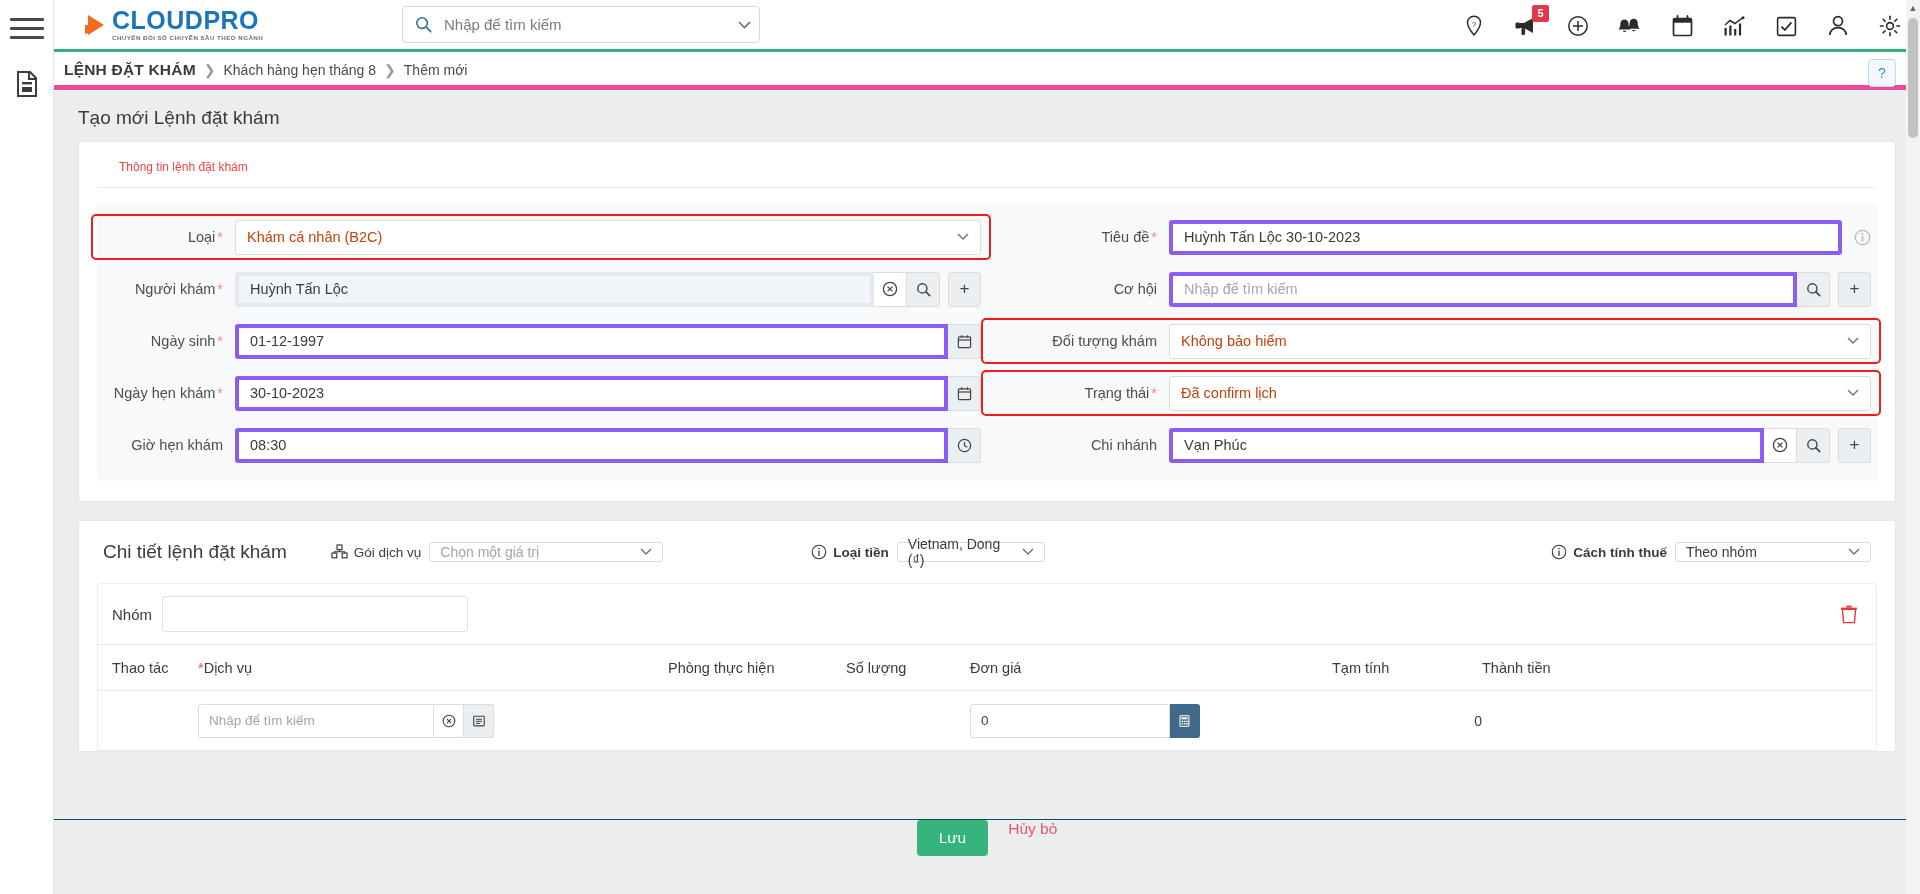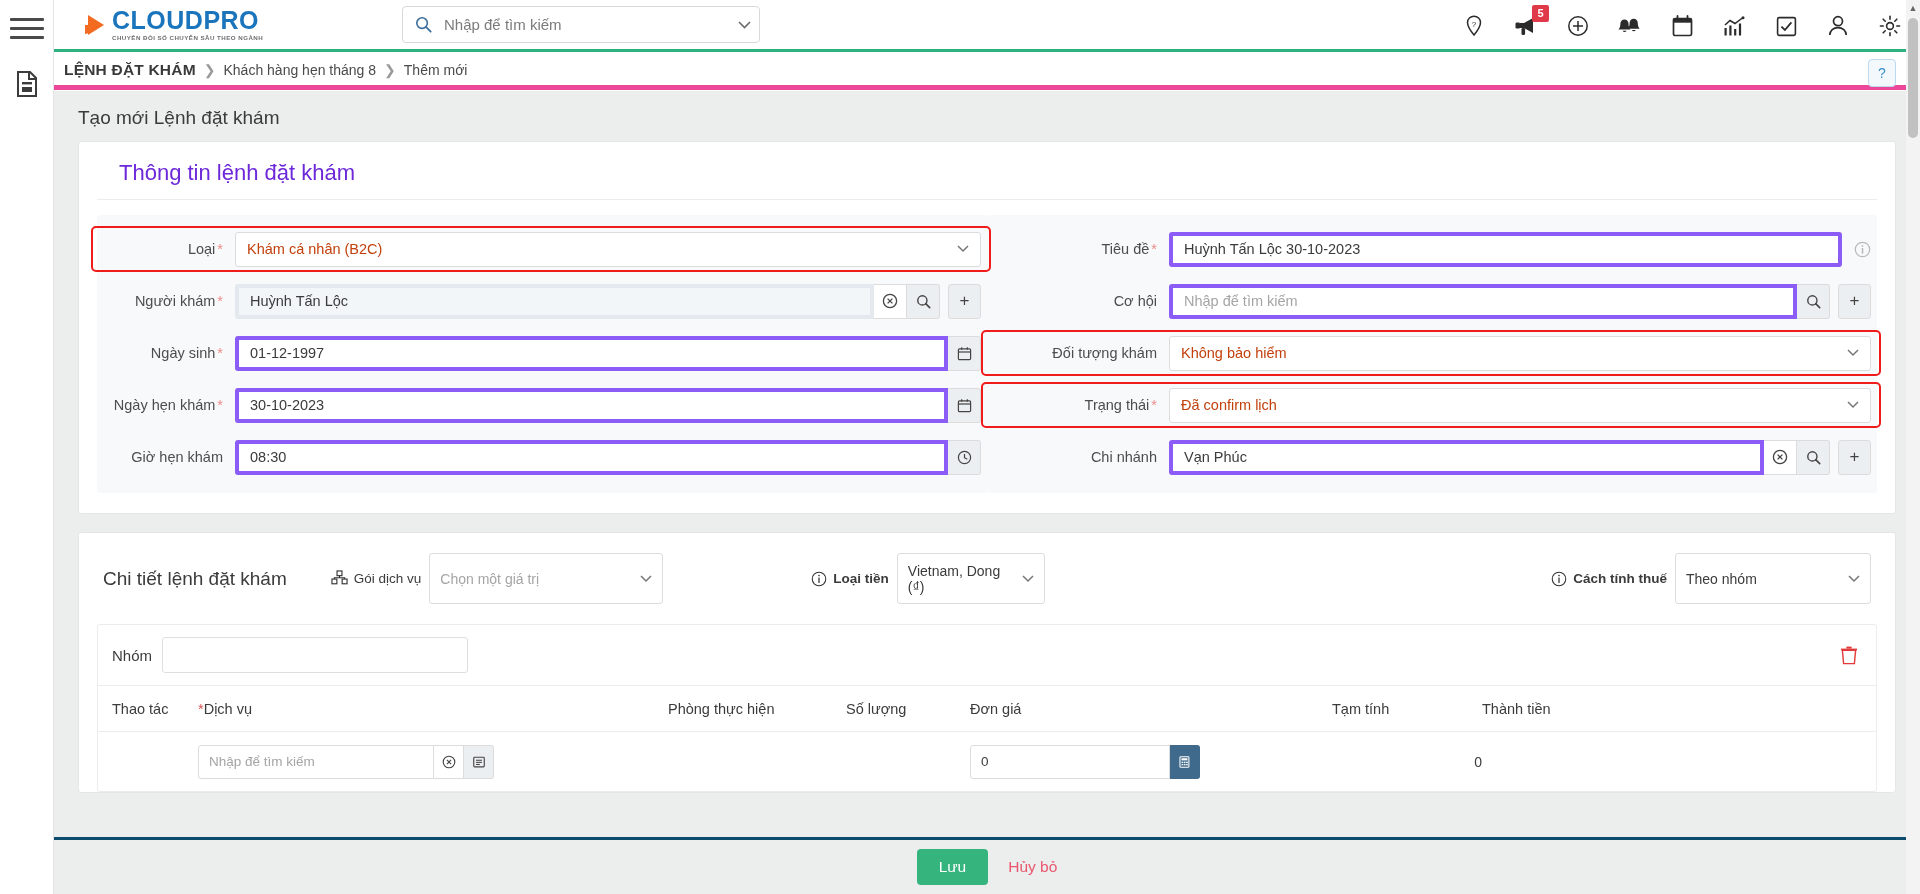--- a/index.html
+++ b/index.html
@@ -80,21 +80,21 @@
   
   .body {
     position: absolute; left: 54px; top: 91px; right: 0; bottom: 0;
     background: #eceded; overflow: hidden;
   }
   .page-title { font-size: 19px; color: #3b3b3b; padding: 16px 0 12px 24px; }
 
   .card {
     margin: 0 24px; background: #fff; border: 1px solid #e6e6e6; border-radius: 3px;
   }
-  .card-title { font-size: 22px; color: #6d28d9; padding: 18px 0 13px 22px;
+  .card-title { font-size: 12px; color: #ef4444; padding: 18px 0 13px 22px;
     border-bottom: 1px solid #ececec; margin: 0 18px 0 18px; }
 
   .cols { display: flex; padding: 15px 18px 20px 18px; }
   .col { flex: 1; background: #f8f9fa; border-radius: 3px; padding: 8px 0 10px 0; }
 
   .frow { display: flex; align-items: center; height: 52px; padding: 0 6px; }
   .flabel {
     width: 132px; text-align: right; padding-right: 12px; flex: none;
     font-size: 14.5px; color: #4d4d4d; white-space: nowrap;
   }
@@ -136,21 +136,21 @@
     border: 2px solid #f01c1c; border-radius: 5px; pointer-events: none;
   }
 
   
   .card2 { margin: 18px 24px 0 24px; background: #fff; border: 1px solid #e6e6e6; border-radius: 3px; }
   .detail-head { display: flex; align-items: center; padding: 20px 24px 14px 24px; }
   .detail-title { font-size: 19px; color: #3b3b3b; font-weight: 400; }
   .dh-group { display: flex; align-items: center; margin-left: 44px; }
   .dh-label { font-size: 13.5px; color: #3b3b3b; margin: 0 8px 0 6px; white-space: nowrap; }
   .dh-sel {
-    height: 51px; border: 1px solid #dcdcdc; border-radius: 3px; background: #fff;
+    height: 20px; border: 1px solid #dcdcdc; border-radius: 3px; background: #fff;
     font-size: 14px; color: #3b3b3b; display: flex; align-items: center;
     justify-content: space-between; padding: 0 10px;
   }
   .dh-sel.ph { color: #a5a5a5; }
 
   .group-box { margin: 6px 18px 0 18px; border: 1px solid #ececec; border-radius: 3px; }
   .group-row { display: flex; align-items: center; height: 60px; padding: 0 14px; position: relative; }
   .group-label { font-size: 15px; color: #3b3b3b; margin-right: 10px; }
   .group-input { width: 306px; height: 36px; border: 1px solid #dfdfdf; border-radius: 3px; background:#fff; }
   .trash { position: absolute; right: 18px; color: #e23a3a; font-size: 18px; cursor: pointer; }
@@ -161,23 +161,23 @@
   .th .star { color: #e05252; }
 
   .tbl-row { display: flex; align-items: center; height: 60px;
     border-top: 1px solid #ececec; padding: 0 14px; }
 
   .row-inp { height: 34px; border: 1px solid #dcdcdc; border-radius: 3px; background: #fff;
     font-size: 13.5px; color: #a5a5a5; display:flex; align-items:center; padding: 0 10px; }
 
   
   .footer {
-    position: absolute; left: 54px; right: 0; bottom: 0; height: 57px;
-    background: #eceded; border-top: 3px solid #0c4a6e;
-    display: flex; align-items: center; justify-content: center; gap: 20px; z-index: 5;
+    position: absolute; left: 54px; right: 0; bottom: 0; height: 75px;
+    background: #eceded; border-top: 1px solid #0c4a6e;
+    display: flex; align-items: flex-start; justify-content: center; gap: 20px; z-index: 5;
   }
   .btn-save {
     background: #35b47e; color: #fff; font-size: 15.5px; border-radius: 4px;
     padding: 9px 22px; cursor: pointer; border: none;
     font-family: "Liberation Sans", sans-serif;
   }
   .btn-cancel { color: #e8576e; font-size: 15.5px; cursor: pointer; }
 
   
   .scrollbar { position: absolute; right: 0; top: 0; width: 14px; bottom: 0; background: #f3f3f3; z-index: 9;}

